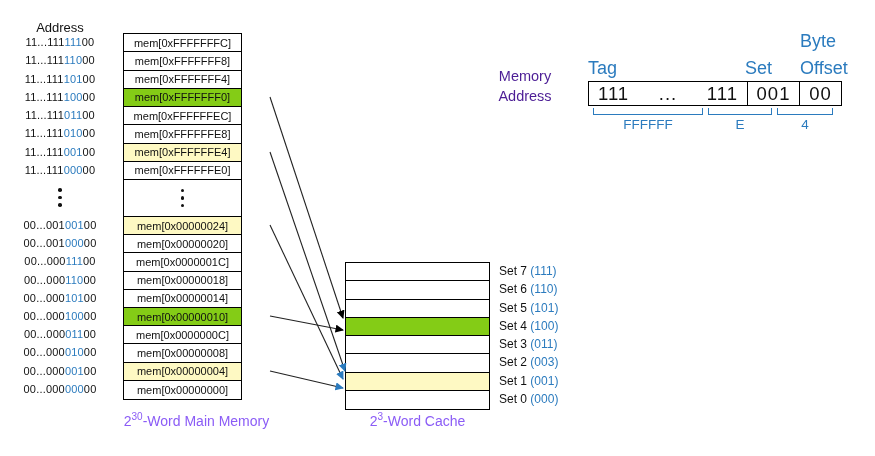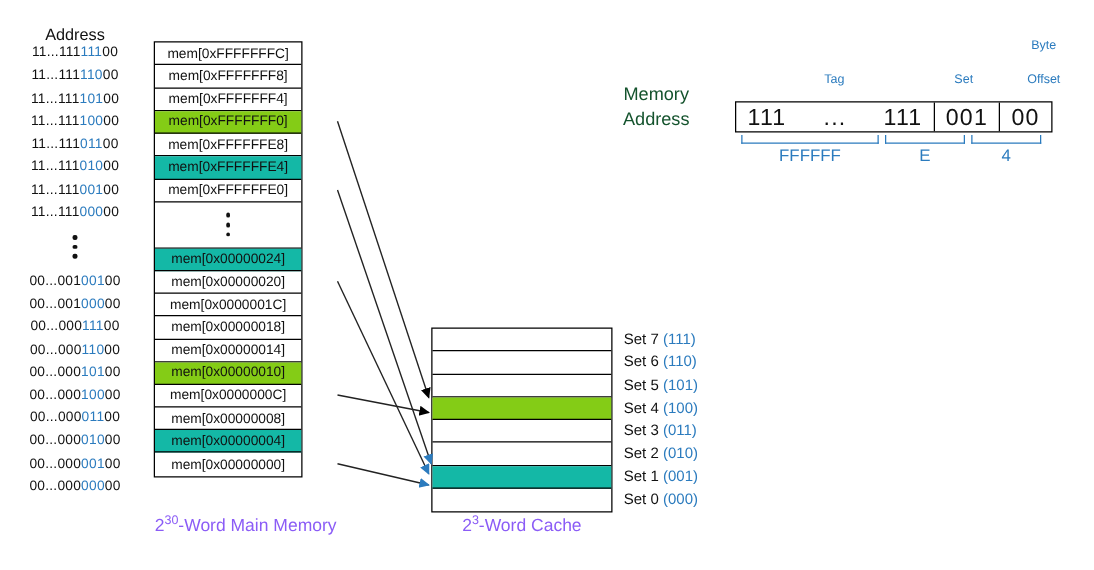--- a/index.html
+++ b/index.html
@@ -17,40 +17,40 @@
   .arow { height:18.25px; display:flex; align-items:center; justify-content:center;
           font-size:11px; letter-spacing:.2px; white-space:pre; }
   .arow-b { height:18.2px; }
 
   
   .membox { left:123px; top:33px; width:119px; border:1.5px solid #000; display:flex; flex-direction:column; background:#fff; }
   .mcell { height:18.25px; border-bottom:1px solid #000; display:flex; align-items:center; justify-content:center; font-size:11px; }
   .mcell-b { height:18.2px; }
   .mcell:last-child { border-bottom:none; }
   [data-hl="gray"] { background:#84cc16; }
-  [data-hl="blue"] { background:#14b8a6; }
+  [data-hl="blue"] { background:#fef9c3; }
   [data-hl="none"] { background:transparent; }
 
   .dotsrow { height:37px; border-bottom:1px solid #000; display:flex; flex-direction:column; align-items:center; justify-content:center; }
   .dotsrow-naked { border:none; }
   .dot { width:3.5px; height:3.5px; border-radius:50%; background:#111; margin:2.1px 0; }
 
   
   .cachebox { left:345px; top:262px; width:145px; border:1.5px solid #000; display:flex; flex-direction:column; background:#fff; }
   .crow { height:18.25px; border-bottom:1px solid #000; }
   .crow:last-child { border-bottom:none; }
   .setcol { left:499px; top:262px; display:flex; flex-direction:column; }
   .slabel { height:18.25px; display:flex; align-items:center; font-size:12px; white-space:pre; }
 
   .caption { font-size:14px; color:#8b5cf6; text-align:center; }
   .caption sup { font-size:10px; }
 
   
-  .memaddr-label { left:480px; top:66px; width:90px; text-align:center; font-size:14.5px; line-height:20px; color:#14532d; }
-  .fieldlab { font-size:10px; text-align:center; }
+  .memaddr-label { left:480px; top:66px; width:90px; text-align:center; font-size:14.5px; line-height:20px; color:#4c1d95; }
+  .fieldlab { font-size:18px; text-align:left; }
   .addrbox { left:588px; top:81px; width:254px; height:25px; border:1.8px solid #000; display:flex; background:#fff; }
   .fcell { display:flex; align-items:center; justify-content:center; font-size:18.5px; letter-spacing:1px; color:#111; }
   .fcell.tag { width:159px; border-right:1.6px solid #000; justify-content:space-between; padding:0 9px; }
   .fcell.set { width:52px; border-right:1.6px solid #000; }
   .fcell.off { flex:1; }
   .brace { height:7px; border-left:1.6px solid #2B7BBE; border-right:1.6px solid #2B7BBE; border-bottom:1.6px solid #2B7BBE; }
   .hexlab { font-size:13.5px; text-align:center; }
   svg.arrows { position:absolute; left:0; top:0; pointer-events:none; }
 </style>
 </head>
@@ -94,20 +94,23 @@
     <div class="mcell" data-hl="none">
         <span>mem[0xFFFFFFF8]</span>
       </div>
     <div class="mcell" data-hl="none">
         <span>mem[0xFFFFFFF4]</span>
       </div>
     <div class="mcell" data-hl="gray">
         <span>mem[0xFFFFFFF0]</span>
       </div>
     <div class="mcell" data-hl="none">
+        <span>mem[0xFFFFFFEC]</span>
+      </div>
+    <div class="mcell" data-hl="none">
         <span>mem[0xFFFFFFE8]</span>
       </div>
     <div class="mcell" data-hl="blue">
         <span>mem[0xFFFFFFE4]</span>
       </div>
     <div class="mcell" data-hl="none">
         <span>mem[0xFFFFFFE0]</span>
       </div>
     <div class="dotsrow">
         <span class="dot"></span>
@@ -156,21 +159,21 @@
     <div class="crow" data-hl="blue"></div>
     <div class="crow" data-hl="none"></div>
   </div>
 
   <div class="abs setcol">
     <div class="slabel"><span>Set 7 </span><span class="blue">(111)</span></div>
     <div class="slabel"><span>Set 6 </span><span class="blue">(110)</span></div>
     <div class="slabel"><span>Set 5 </span><span class="blue">(101)</span></div>
     <div class="slabel"><span>Set 4 </span><span class="blue">(100)</span></div>
     <div class="slabel"><span>Set 3 </span><span class="blue">(011)</span></div>
-    <div class="slabel"><span>Set 2 </span><span class="blue">(010)</span></div>
+    <div class="slabel"><span>Set 2 </span><span class="blue">(003)</span></div>
     <div class="slabel"><span>Set 1 </span><span class="blue">(001)</span></div>
     <div class="slabel"><span>Set 0 </span><span class="blue">(000)</span></div>
   </div>
 
   <div class="abs caption" style="left:94px; top:411px; width:205px;">
     <span>2</span><sup>30</sup><span>-Word Main Memory</span>
   </div>
   <div class="abs caption" style="left:330px; top:411px; width:175px;">
     <span>2</span><sup>3</sup><span>-Word Cache</span>
   </div>

